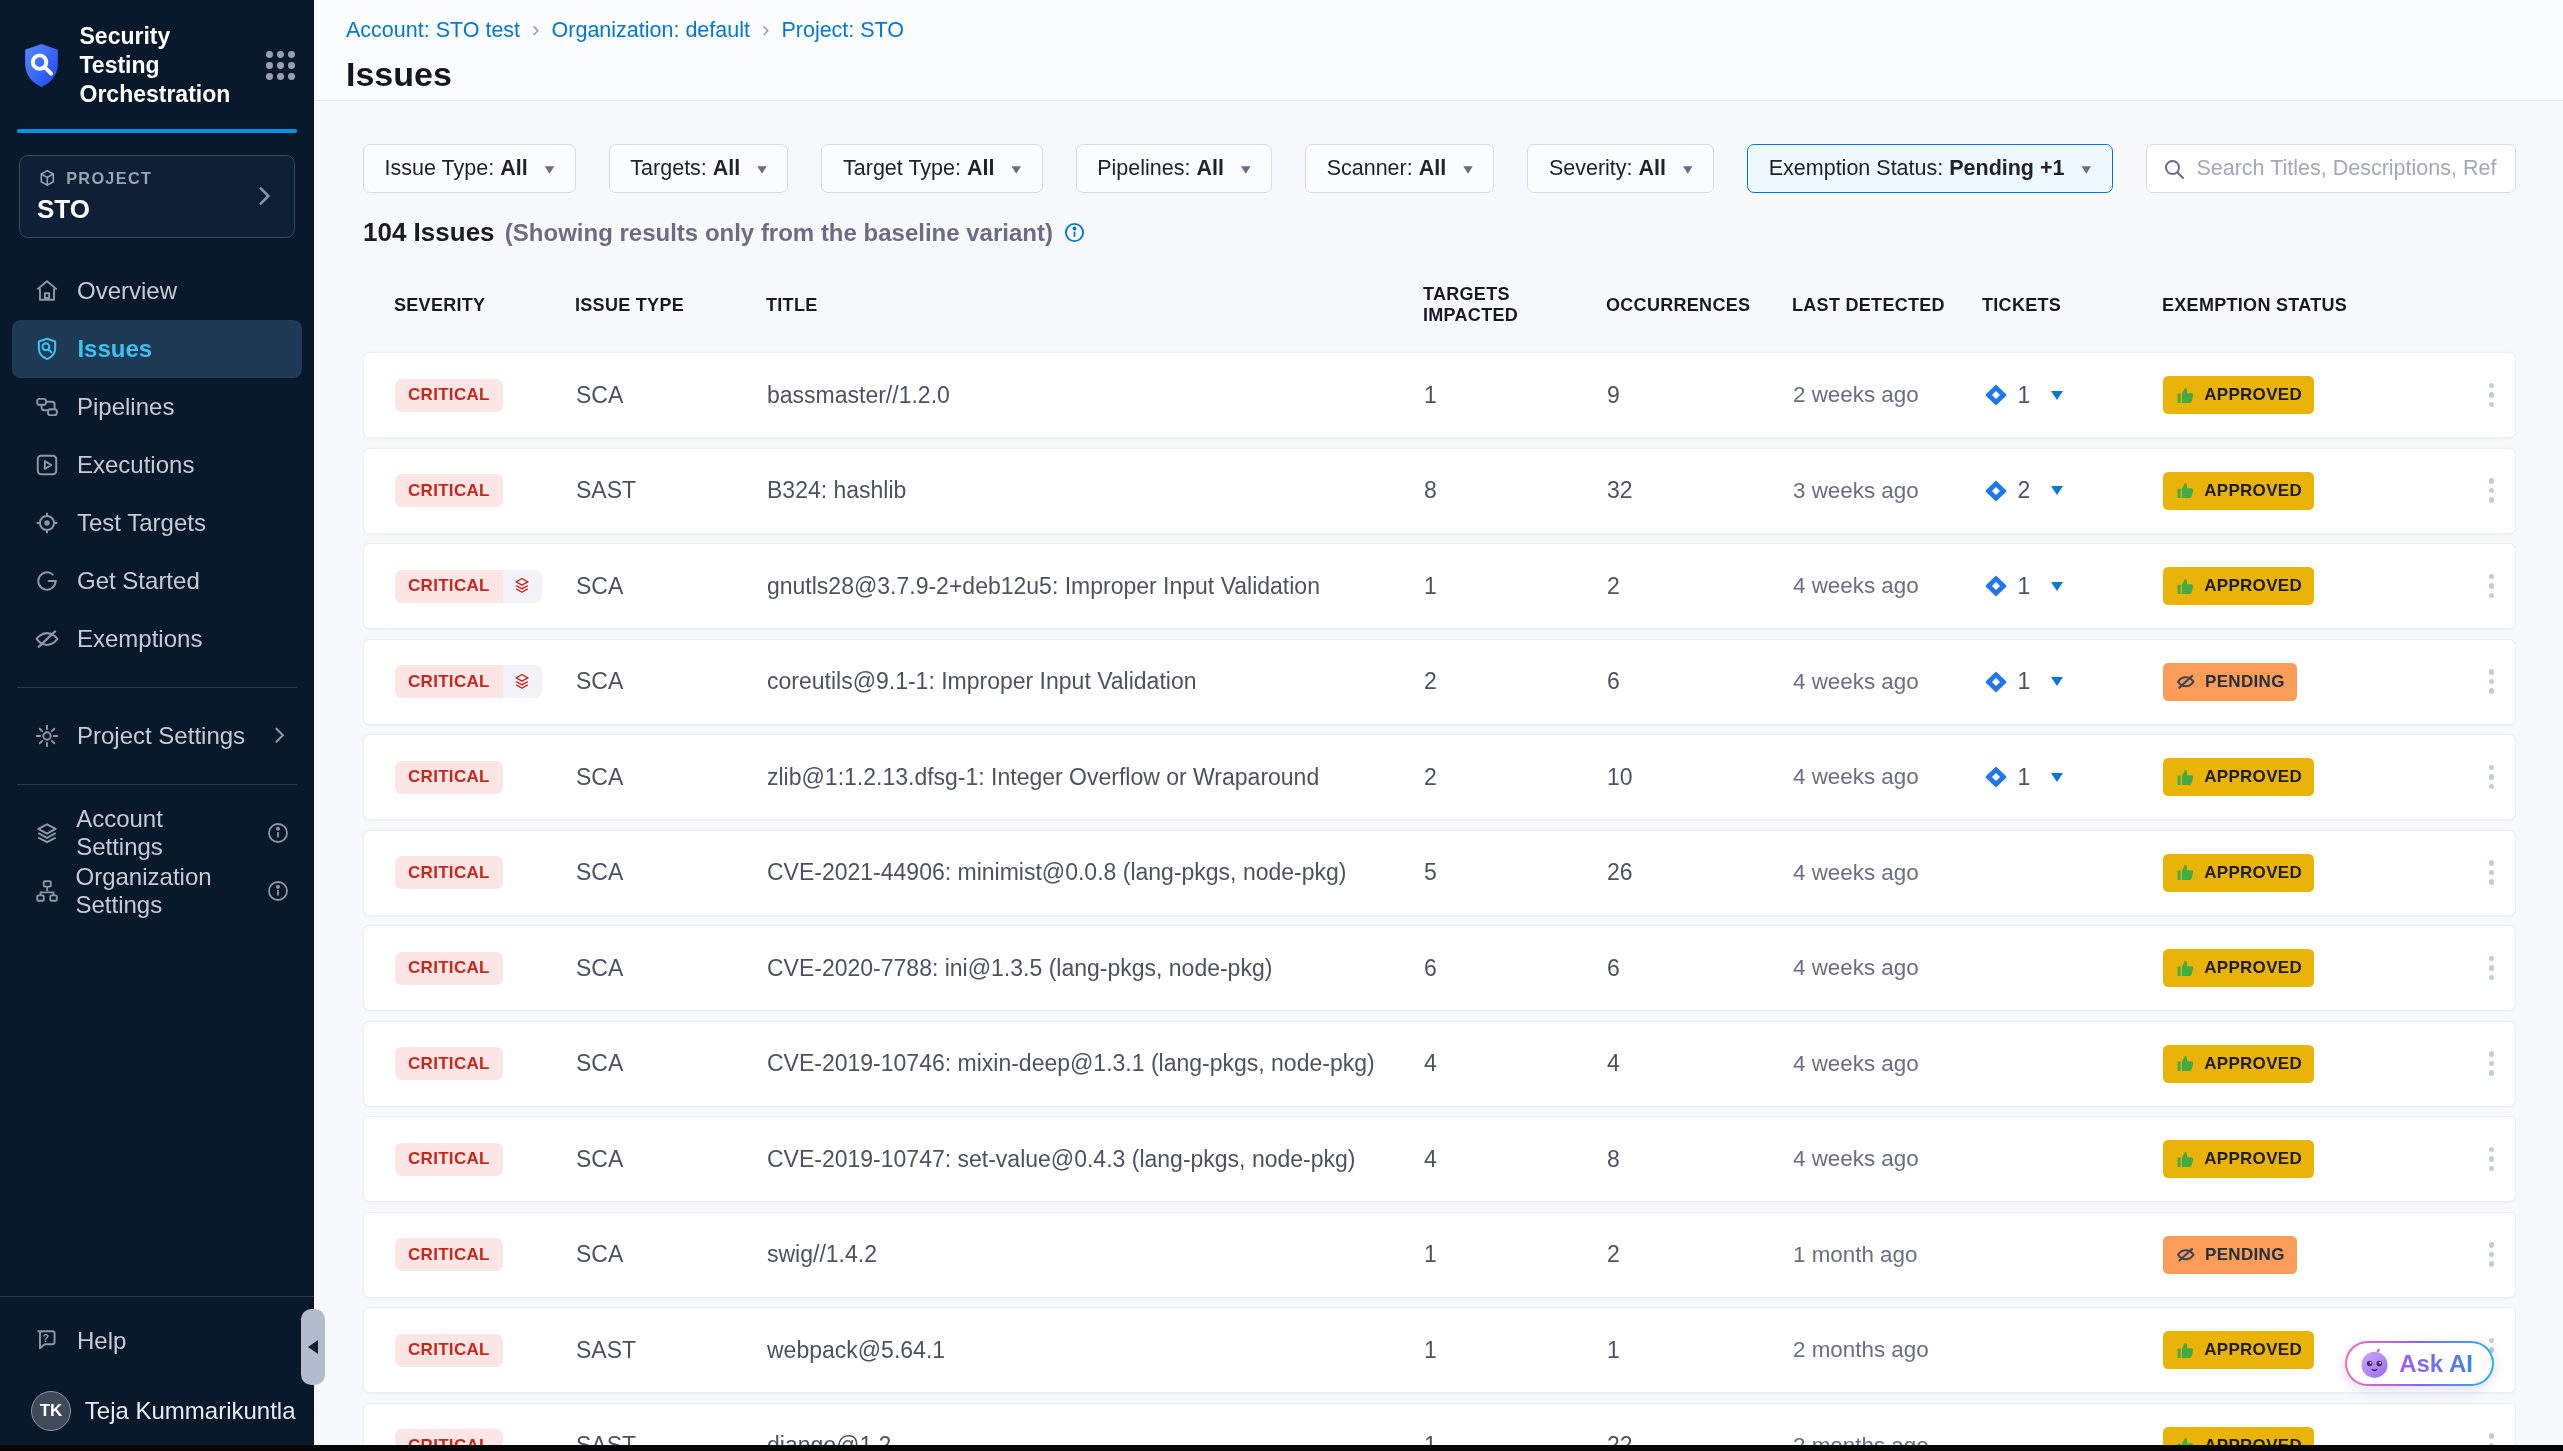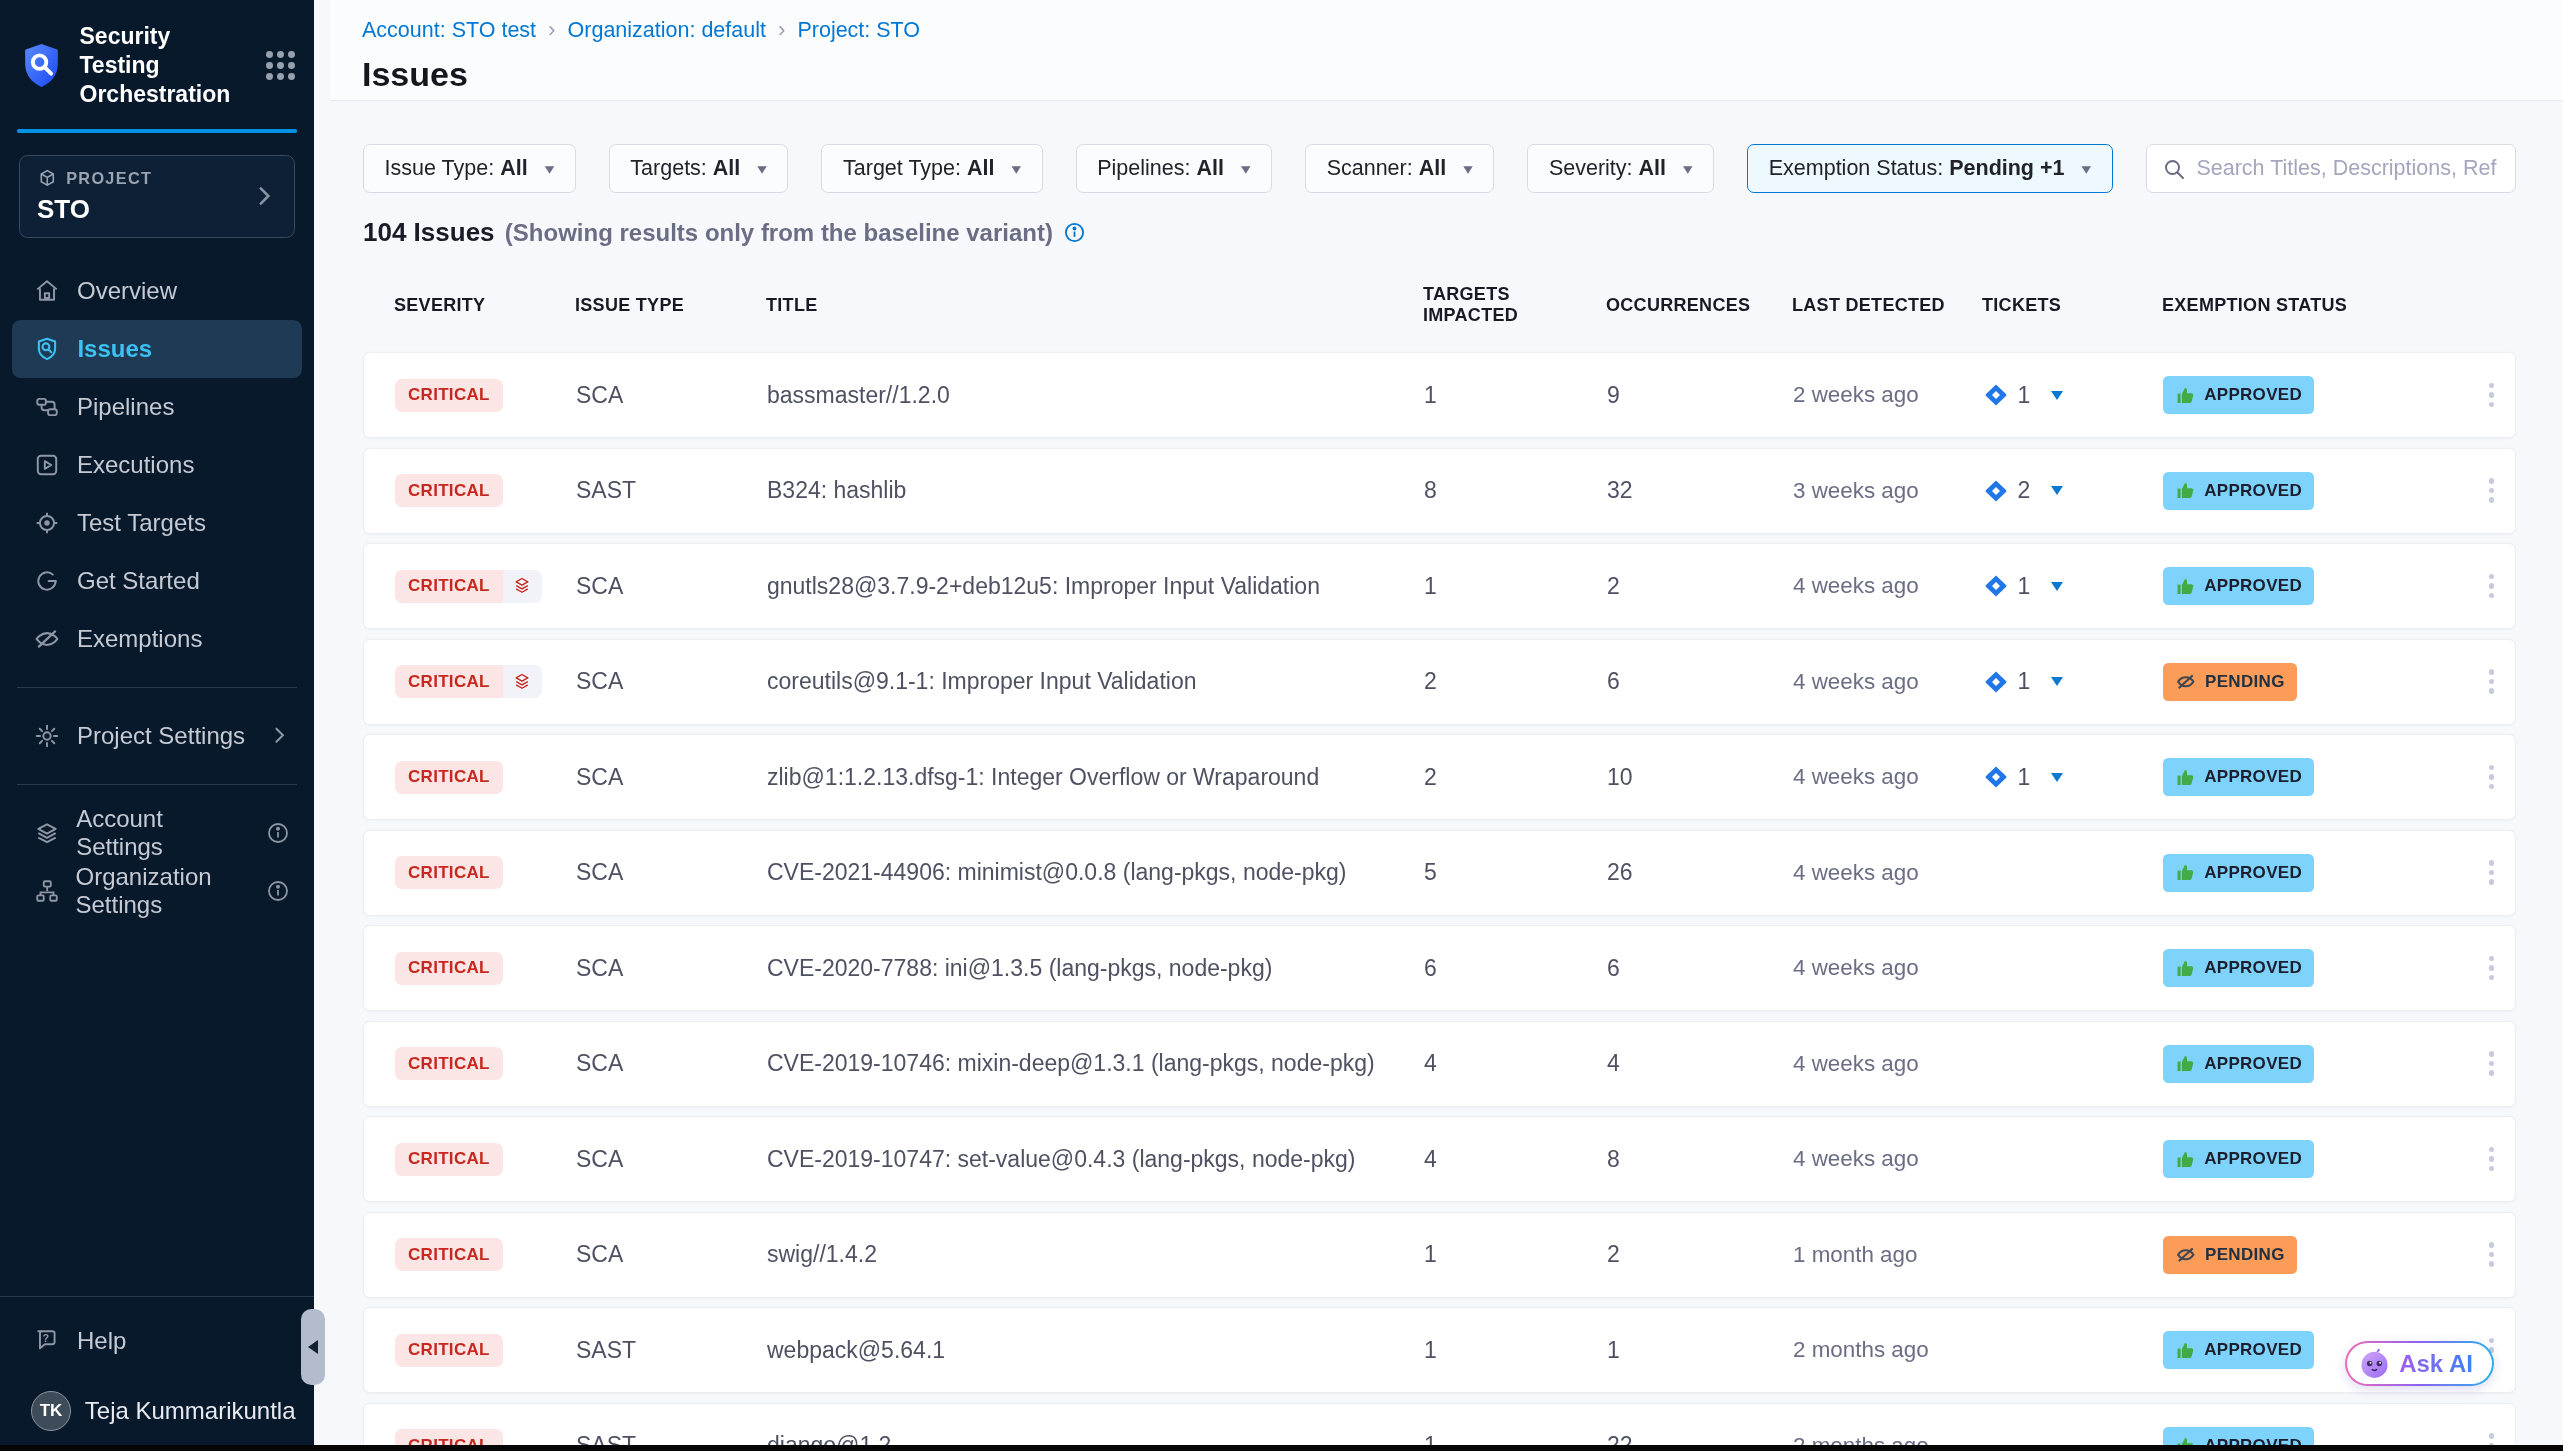--- a/index.html
+++ b/index.html
@@ -42,21 +42,21 @@
 
   .collapse-handle { position:absolute; left:301px; top:1309px; width:24px; height:76px;
     background:#b2bccd; border-radius:10.3px; display:flex; align-items:center;
     justify-content:center; cursor:pointer; z-index:30; }
   .collapse-handle .tri { width:0; height:0; border-top:7.7px solid transparent;
     border-bottom:7.7px solid transparent; border-right:10.3px solid #15202e; }
 
   
   .main { position:absolute; left:314px; top:0; right:0; bottom:0; }
   .page-header { height:101px; background:#fbfcfe; border-bottom:0.9px solid #e7eaf1;
-    padding:17px 0 0 32px;margin-left:16px; }
+    padding:17px 0 0 32px; }
   .breadcrumb { display:flex; align-items:center; gap:12px; font-size:21.5px; color:#0278d5; }
   .breadcrumb a { color:#0278d5; text-decoration:none; cursor:pointer; }
   .crumb-sep { color:#9aa0b5; font-size:22.4px; }
   .page-title { margin-top:12px; font-size:34px; font-weight:700; color:#16161f; }
 
   .content { padding:0 47px 0 49px; }
   .toolbar { display:flex; align-items:center; margin-top:43px; gap:33px; }
   .filter-btn { display:flex; align-items:center; gap:17px; height:49px; padding:0 20.6px;
     background:#fbfcfe; border:0.9px solid #d9dae4; border-radius:6.9px; font-size:21.5px;
     color:#22222a; cursor:pointer; white-space:nowrap; }
@@ -90,21 +90,21 @@
     padding:0 13px; font-weight:700; font-size:17px; letter-spacing:0.3px; }
   .sev-stack { background:#f2f2f9; display:flex; align-items:center; padding:0 9.5px; }
 
   .ticket-wrap { display:flex; align-items:center; gap:8.6px; }
   .caret-down { width:0; height:0; border-left:6.9px solid transparent;
     border-right:6.9px solid transparent; border-top:9.5px solid #0b79d0; margin-left:12px; }
 
   .status-badge { display:inline-flex; align-items:center; gap:8.6px; height:38px;
     padding:0 12px; border-radius:5.2px; font-size:17px; font-weight:700; color:#1d1d2c;
     letter-spacing:0.3px; }
-  .status-badge.approved { background:#7dd3fc; }
+  .status-badge.approved { background:#eab308; }
   .status-badge.pending { background:#fb9d58; color:#223040; }
 
   .menu-dots { display:flex; flex-direction:column; gap:4.3px; align-items:center;
     justify-self:end; padding:8.6px; cursor:pointer; }
   .menu-dots i { width:5.2px; height:5.2px; border-radius:50%; background:#c7cadb; }
 
   .askai-btn { position:absolute; right:69px; bottom:65px; height:45px;
     display:inline-flex; align-items:center; gap:8.6px; padding:0 19px 0 10.3px;
     border:2.6px solid transparent; border-radius:24px;
     background:linear-gradient(#fff,#fff) padding-box,

